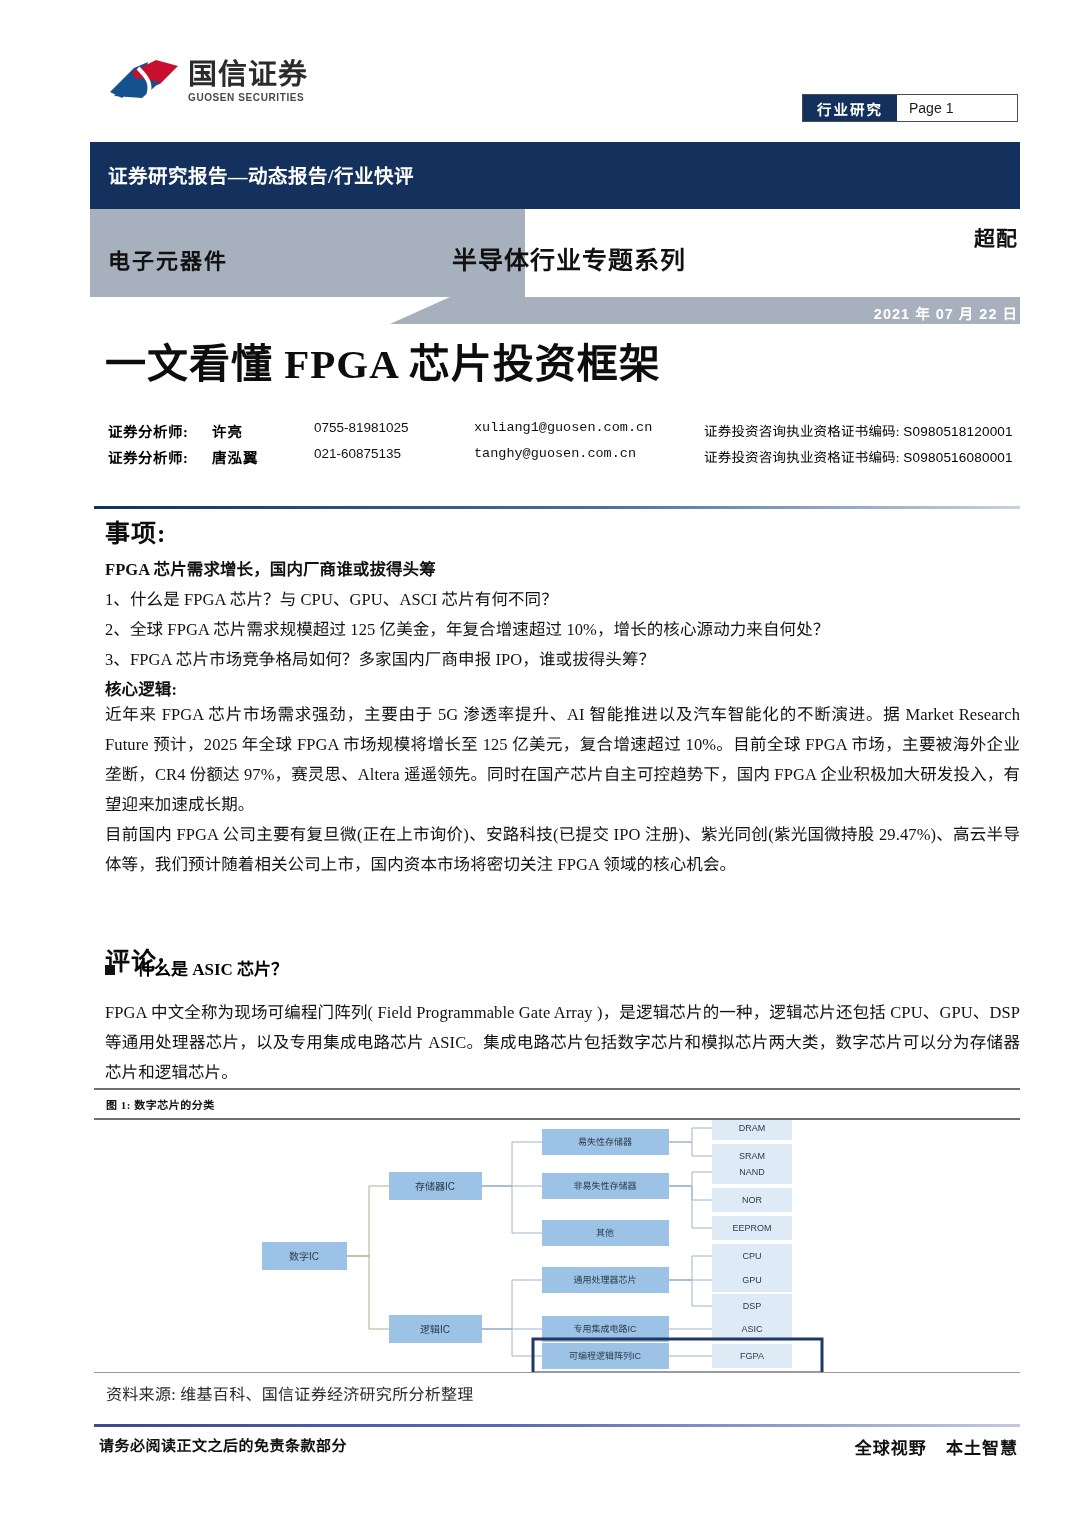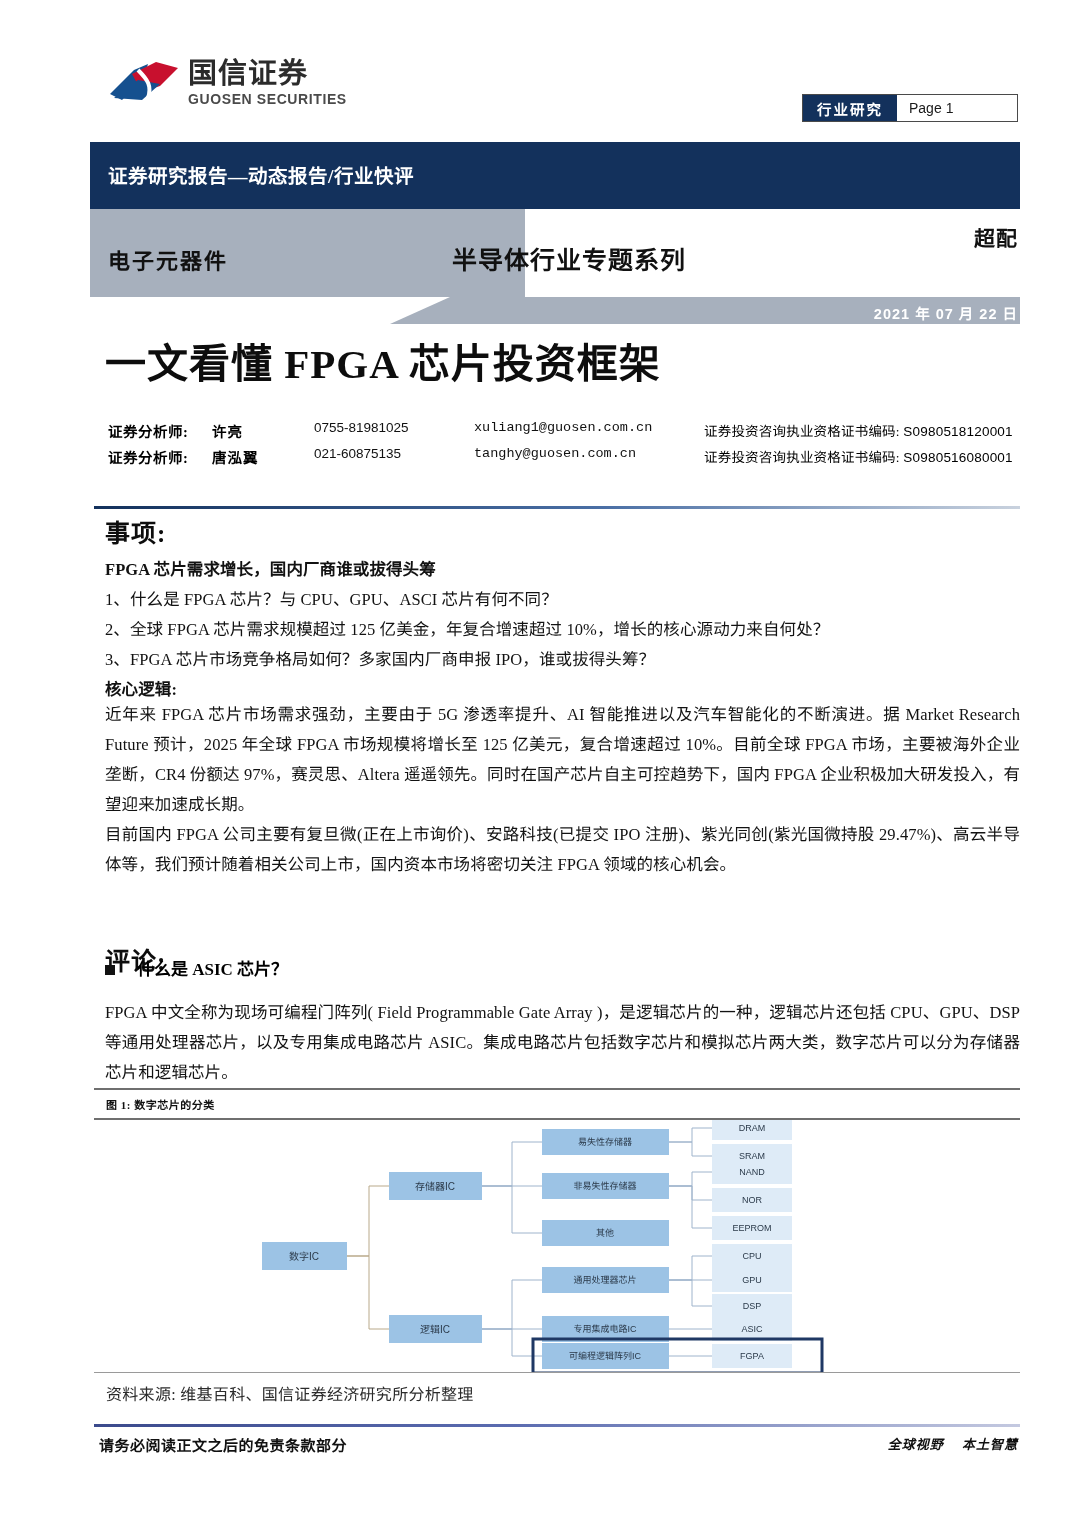--- a/index.html
+++ b/index.html
@@ -48,21 +48,21 @@
   .logo-cn {
     font-family: "Liberation Sans", sans-serif;
     font-size: 29px;
     font-weight: bold;
     letter-spacing: 1px;
     color: #2b2b2b;
     line-height: 1.05;
   }
   .logo-en {
     font-family: "Liberation Sans", sans-serif;
-    font-size: 14px;
+    font-size: 10px;
     font-weight: bold;
     letter-spacing: 0.6px;
     color: #4a4a4a;
     margin-top: 3px;
   }
 
   .page-tag {
     position: absolute;
     right: 62px;
     top: 94px;
@@ -307,25 +307,24 @@
     top: 1434px;
     font-size: 15px;
     font-weight: bold;
     letter-spacing: 0.5px;
     color: #111;
   }
   .footer-right {
     position: absolute;
     right: 62px;
     top: 1434px;
-    font-size: 13px;
+    font-size: 17px;
     font-weight: bold;
     letter-spacing: 1px;
     color: #111;
-    font-style: italic;
   }
   .footer-right span { margin-left: 14px; }
 </style>
 </head>
 <body>
 
 <div class="page">
 
   <div class="header">
 

